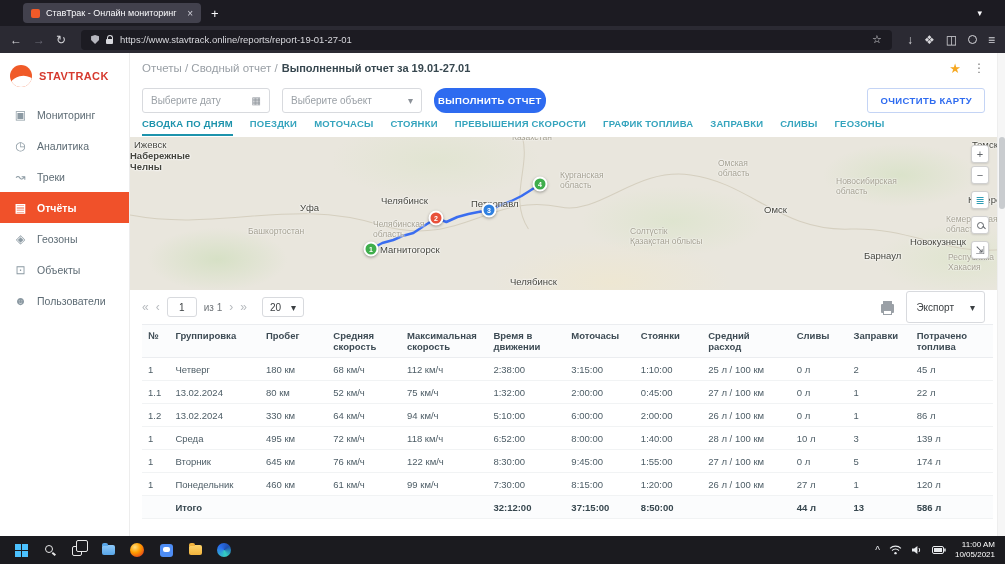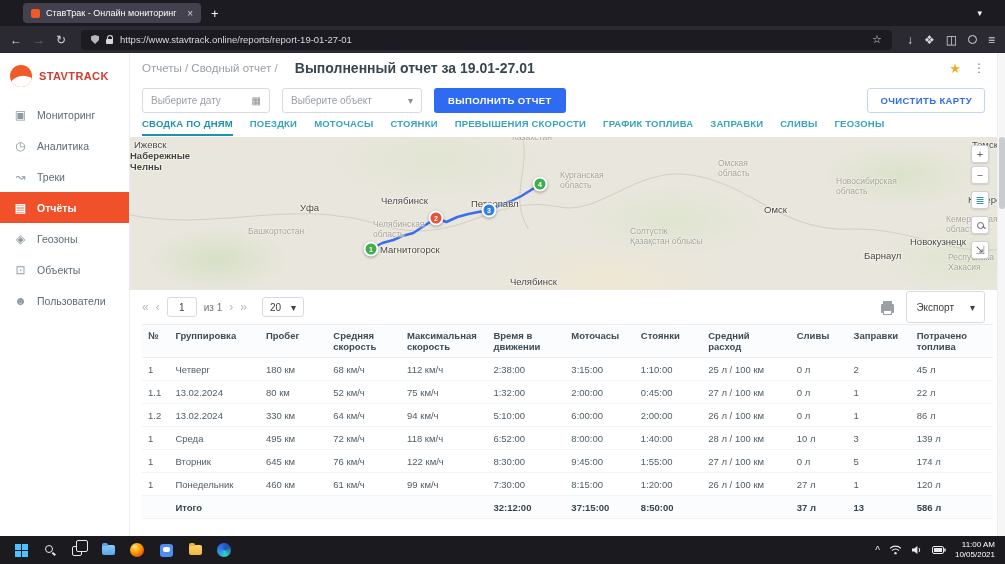--- a/index.html
+++ b/index.html
@@ -34,31 +34,31 @@
   .logo-icon::after{content:'';position:absolute;left:-3px;top:11px;width:28px;height:12px;background:#fff;border-radius:50% 50% 0 0/100% 100% 0 0;transform:rotate(-14deg);}
   .logo-text{font-size:11px;font-weight:bold;color:#d63a2f;letter-spacing:.4px;}
   .menu-item{height:31px;display:flex;align-items:center;gap:9px;padding:0 13px;color:#5d6b74;font-size:10.5px;}
   .mi-icon{width:15px;text-align:center;font-size:12px;color:#8c9aa3;line-height:1;}
   .menu-item.active{background:#f0512a;color:#fff;font-weight:bold;}
   .menu-item.active .mi-icon{color:#fff;}
 
   .main{flex:1;min-width:0;display:flex;flex-direction:column;}
   .crumb-row{height:30px;display:flex;align-items:center;padding:0 12px;flex:none;}
   .crumb-prefix{color:#9aa0a6;font-size:11.5px;}
-  .crumb-current{color:#37474f;font-weight:bold;font-size:14px;margin-left:17px;white-space:nowrap;}
+  .crumb-current{color:#37474f;font-weight:bold;font-size:11px;margin-left:4px;white-space:nowrap;}
   .crumb-actions{margin-left:auto;display:flex;align-items:center;gap:12px;padding-right:8px;}
   .crumb-star{color:#f6a821;font-size:13px;}
   .crumb-kebab{color:#7a7a7a;font-size:12px;}
 
   .filter-row{height:34px;display:flex;align-items:center;gap:12px;padding:0 12px;flex:none;}
   .field{height:25px;border:1px solid #d8dade;border-radius:3px;background:#fff;display:flex;align-items:center;justify-content:space-between;padding:0 8px;font-size:10px;color:#9aa0a6;}
   .field.date{width:128px;}
   .field.object{width:140px;}
   .suffix{color:#8b9198;font-size:10px;margin-left:8px;}
-  .btn-run{height:25px;background:#2e6bf0;border:none;border-radius:3px;color:#fff;font-size:9.5px;font-weight:bold;letter-spacing:.4px;display:flex;align-items:center;padding:0 14px;}
+  .btn-run{height:25px;background:#2e6bf0;border:none;border-radius:12px;color:#fff;font-size:9.5px;font-weight:bold;letter-spacing:.4px;display:flex;align-items:center;padding:0 4px;}
   .btn-clear{margin-left:auto;height:25px;background:#fff;border:1px solid #c4d4f5;border-radius:3px;color:#2e6bf0;font-size:9.5px;font-weight:bold;letter-spacing:.4px;display:flex;align-items:center;padding:0 12px;margin-right:8px;}
 
   .tabs-row{height:20px;display:flex;align-items:flex-start;gap:17px;padding:0 12px;flex:none;}
   .rtab{font-size:9.5px;font-weight:bold;color:#35a4bd;letter-spacing:.2px;line-height:14px;padding-bottom:3px;white-space:nowrap;}
   .rtab.active{color:#1d93ac;border-bottom:2px solid #1d93ac;}
 
   
   .map{height:153px;position:relative;flex:none;overflow:hidden;background-color:#e9e6dd;
     background-image:
       radial-gradient(ellipse 100px 45px at 10% 80%, rgba(213,224,196,.95), rgba(213,224,196,0) 70%),
@@ -472,21 +472,21 @@
               <tr class="total-row">
                 <td></td>
                 <td>Итого</td>
                 <td></td>
                 <td></td>
                 <td></td>
                 <td>32:12:00</td>
                 <td>37:15:00</td>
                 <td>8:50:00</td>
                 <td></td>
-                <td>37 л</td>
+                <td>44 л</td>
                 <td>13</td>
                 <td>586 л</td>
               </tr>
             </tbody>
         </table>
       </div>
     </main>
 
     <div class="page-scrollbar">
       <div class="ps-thumb"></div>

